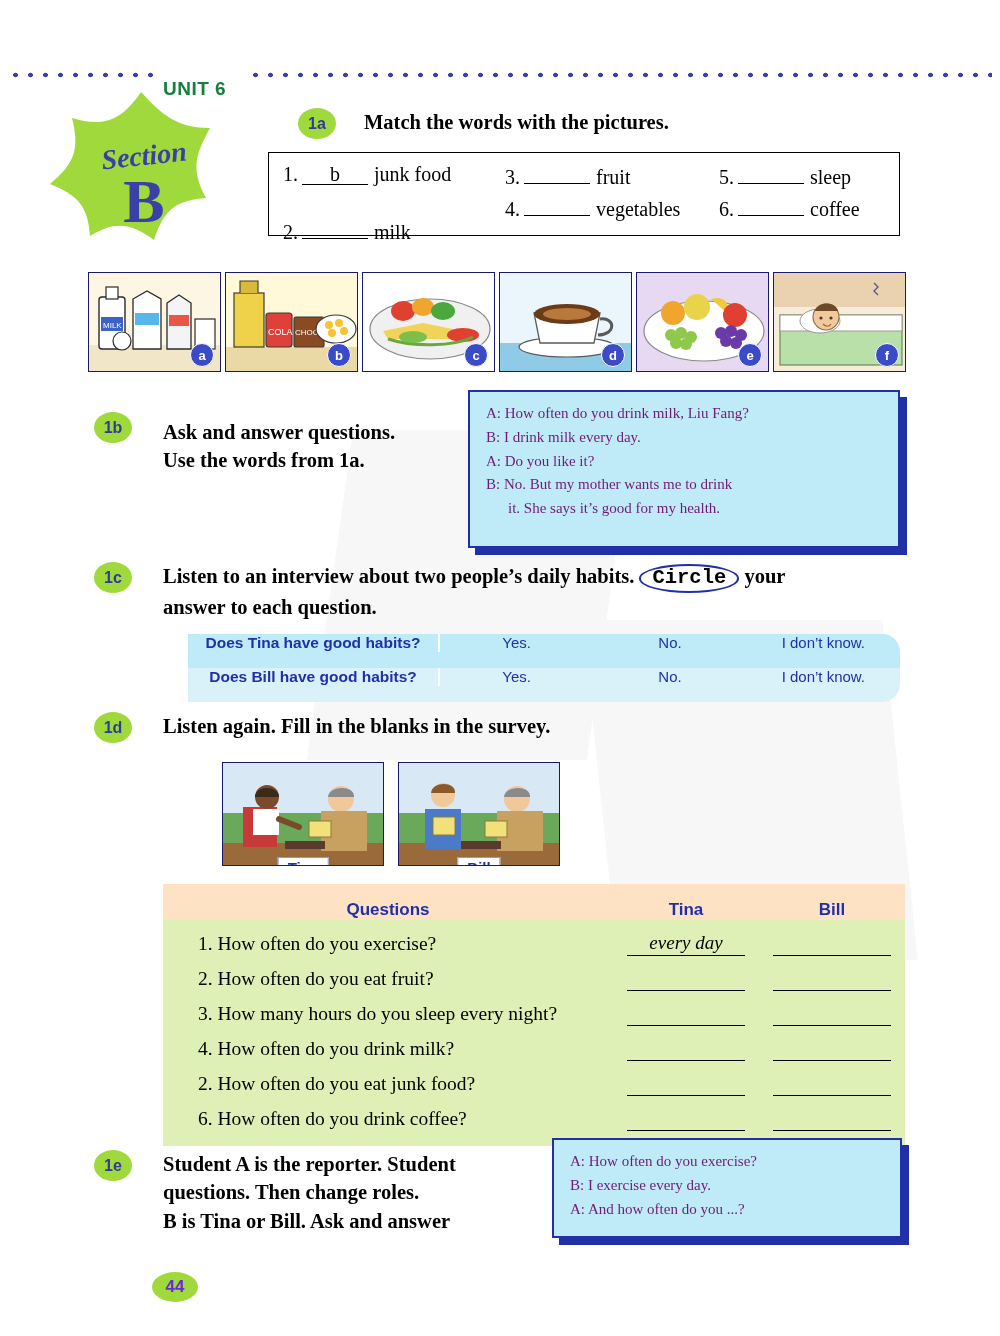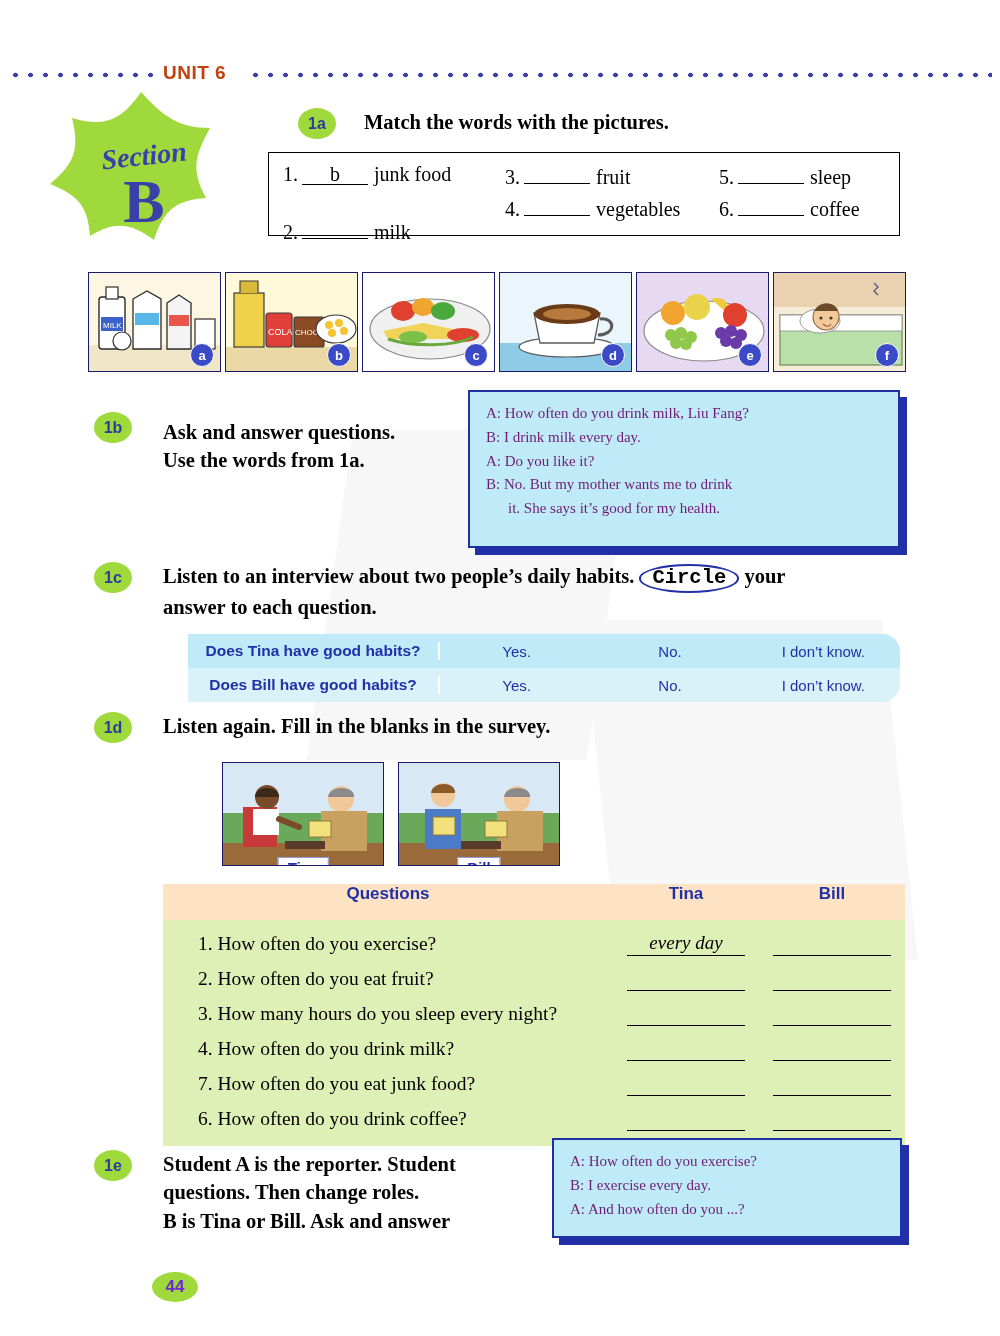--- a/index.html
+++ b/index.html
@@ -41,26 +41,26 @@
     height: 6px;
     background-image: radial-gradient(circle, #3b3fa8 2.2px, rgba(0,0,0,0) 2.6px);
     background-size: 15px 6px;
     background-repeat: repeat-x;
   }
   .dots-left { left: 8px; width: 150px; }
   .dots-right { left: 248px; right: 8px; }
   .unit-label {
     position: absolute;
     left: 163px;
-    top: 0px;
+    top: 16px;
     font-family: "Liberation Sans", sans-serif;
     font-weight: bold;
     font-size: 19px;
     letter-spacing: 0.5px;
-    color: #c2410c;
+    color: #15803d;
   }
 
   
   .star-wrap {
     position: absolute;
     left: 38px;
     top: 88px;
     width: 200px;
     height: 195px;
     z-index: 4;
@@ -217,21 +217,21 @@
     left: 188px;
     top: 634px;
     width: 712px;
     z-index: 4;
     border-radius: 0 18px 18px 0;
     overflow: hidden;
   }
   .habits-row {
     display: flex;
     height: 34px;
-    align-items: center;
+    align-items: flex-start;
   }
   .habits-row.r1 { background: #bfeaf7; }
   .habits-row.r2 { background: #d9f2fa; }
   .hq {
     width: 250px;
     display: flex;
     align-items: center;
     justify-content: center;
     font-family: "Liberation Sans", sans-serif;
     font-weight: bold;
@@ -294,21 +294,21 @@
     position: absolute;
     left: 163px;
     top: 884px;
     width: 742px;
     z-index: 4;
   }
   .survey-head {
     display: flex;
     height: 36px;
     background: #fde3c4;
-    align-items: flex-start;
+    align-items: flex-end;
   }
   .sh-q {
     width: 450px;
     text-align: center;
     font-family: "Liberation Sans", sans-serif;
     font-weight: bold;
     font-size: 17px;
     color: #2230a8;
   }
   .sh-t, .sh-b {
@@ -653,21 +653,21 @@
         <div class="sq">4. How often do you drink milk?</div>
         <div class="sans">
             <div class="ans-line"></div>
           </div>
         <div class="sans">
             <div class="ans-line"></div>
           </div>
       </div>
 
       <div class="srow">
-        <div class="sq">7. How often do you eat junk food?</div>
+        <div class="sq">2. How often do you eat junk food?</div>
         <div class="sans">
             <div class="ans-line"></div>
           </div>
         <div class="sans">
             <div class="ans-line"></div>
           </div>
       </div>
 
       <div class="srow">
         <div class="sq">6. How often do you drink coffee?</div>

